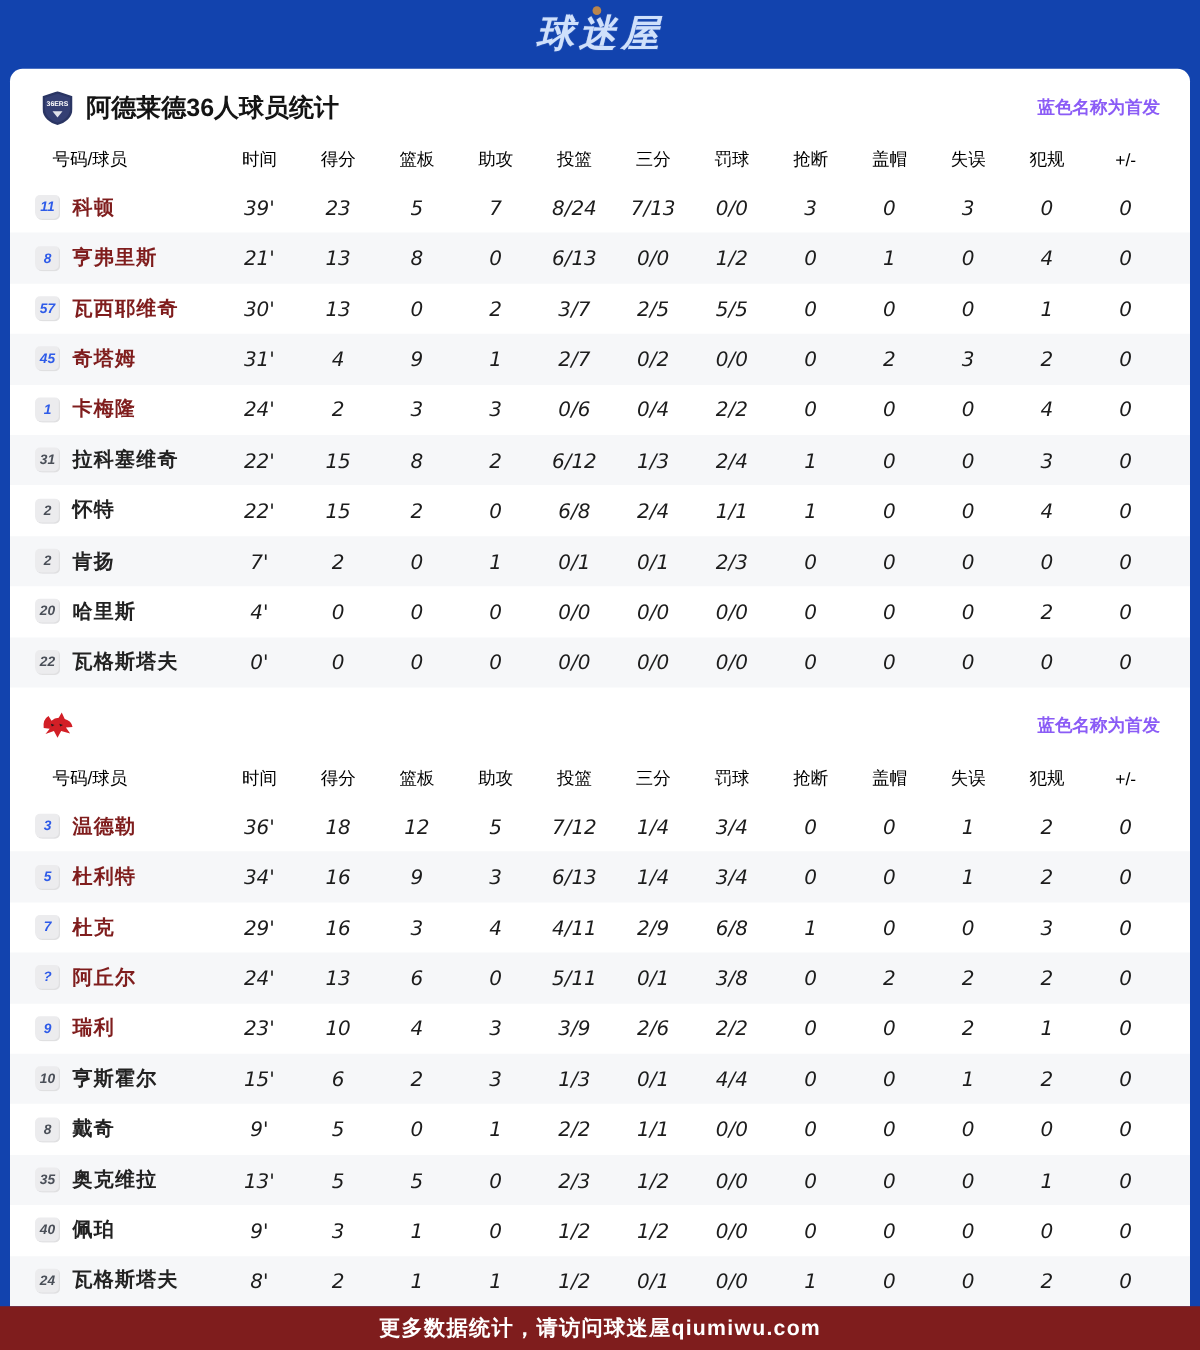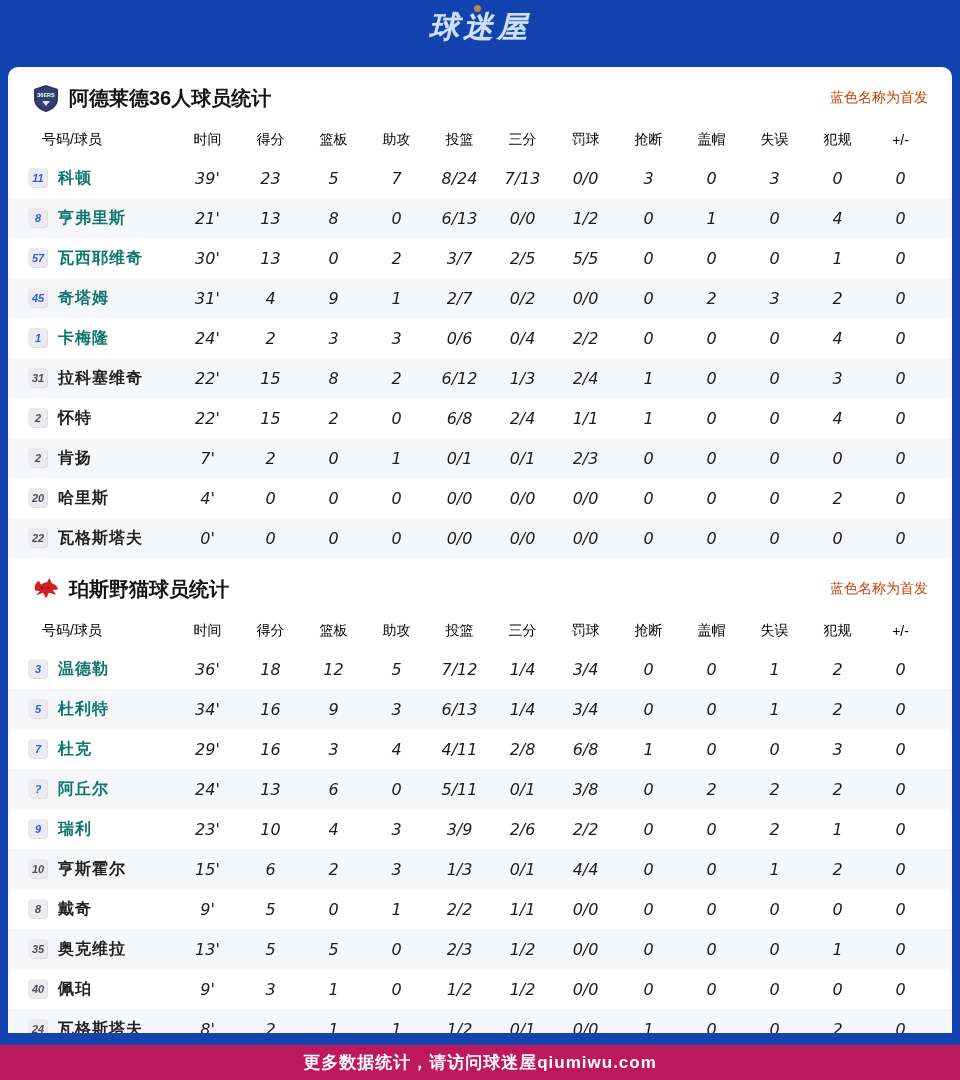--- a/index.html
+++ b/index.html
@@ -21,33 +21,33 @@
     letter-spacing:4px; position:relative;
     text-shadow:0 0 1px rgba(255,255,255,.4);
   }
   .brand-dot {
     position:absolute; left:44%; top:-2px;
     width:7px; height:7px; border-radius:50%;
     background:#b9854c; display:inline-block;
   }
   
   .card {
-    margin:12px 8px; background:#ffffff;
+    margin:0 8px; background:#ffffff;
     border-radius:10px 10px 0 0;
     flex:1 1 auto; overflow:hidden;
     display:flex; flex-direction:column;
   }
   .stat-section { flex:1 1 50%; display:flex; flex-direction:column; }
   .section-header {
     display:flex; align-items:center;
     padding:17px 24px 9px 24px;
   }
   .team-logo { width:28px; height:28px; display:flex; align-items:center; justify-content:center; margin-right:9px; }
   .title { font-size:20px; font-weight:bold; color:#141414; }
-  .note { margin-left:auto; font-size:14px; color:#c2410c; font-weight:normal; }
+  .note { margin-left:auto; font-size:14px; color:#8b5cf6; font-weight:bold; }
   
   .thead, .row {
     display:grid;
     grid-template-columns:148px repeat(12, 1fr);
     align-items:center;
     padding:0 20px;
   }
   .thead { height:37px; color:#000000; font-size:14px; }
   .thead .hcell { text-align:center; }
   .thead .hcell.first { text-align:left; padding-left:14px; }
@@ -63,24 +63,24 @@
   .badge {
     width:20px; height:20px; border-radius:4px 4px 4px 6px;
     background:#ececee; color:#4a4f58;
     font-size:11px; font-style:italic; font-weight:bold;
     display:inline-flex; align-items:center; justify-content:center;
     margin-right:10px; flex:0 0 20px;
     box-shadow:inset -1px -1px 0 rgba(0,0,0,.05);
   }
   .badge.starter { color:#2e5be8; }
   .pname { font-size:16px; font-weight:bold; color:#222; letter-spacing:1px; }
-  .pname.starter { color:#0f766e; }
+  .pname.starter { color:#7f1d1d; }
   
   .footer {
-    height:35px; flex:0 0 35px; background:#be185d;
+    height:35px; flex:0 0 35px; background:#7f1d1d;
     display:flex; align-items:center; justify-content:center;
   }
   .footer-text { color:#ffffff; font-size:17px; font-weight:bold; letter-spacing:1px; }
 </style>
 </head>
 <body>
 
 <div class="topbar">
   <div class="brand">
     <span class="brand-dot"></span>
@@ -304,21 +304,20 @@
 
   <section class="stat-section">
     <div class="section-header">
       <span class="team-logo">
         <svg viewBox="0 0 28 26" width="27" height="25">
           <path d="M2 14 Q1 7 6 4 L8.5 8 Q11 5.5 14.5 5.5 L17 1 L19.5 6.5 Q25 8 26 13 L20.5 13.5 L24 18.5 L16.5 16.5 L13.5 22 L10.5 16.5 L3.5 19 L7 14.5 Z" fill="#d21f26"></path>
           <path d="M8 10.5 L11 11.5 L8.8 12.6 Z" fill="#1a1a1a"></path>
           <path d="M15 10.5 L18 11.5 L15.8 12.6 Z" fill="#1a1a1a"></path>
         </svg>
       </span>
-      <h2 class="title">珀斯野猫球员统计</h2>
       <span class="note">蓝色名称为首发</span>
     </div>
     <div class="thead">
         <div class="hcell first">号码/球员</div>
         <div class="hcell">时间</div>
         <div class="hcell">得分</div>
         <div class="hcell">篮板</div>
         <div class="hcell">助攻</div>
         <div class="hcell">投篮</div>
         <div class="hcell">三分</div>
@@ -369,21 +368,21 @@
         <div class="row">
           <div class="cell player">
             <span class="badge starter">7</span>
             <span class="pname starter">杜克</span>
           </div>
           <div class="cell num">29'</div>
           <div class="cell num">16</div>
           <div class="cell num">3</div>
           <div class="cell num">4</div>
           <div class="cell num">4/11</div>
-          <div class="cell num">2/8</div>
+          <div class="cell num">2/9</div>
           <div class="cell num">6/8</div>
           <div class="cell num">1</div>
           <div class="cell num">0</div>
           <div class="cell num">0</div>
           <div class="cell num">3</div>
           <div class="cell num">0</div>
         </div>
         <div class="row alt">
           <div class="cell player">
             <span class="badge starter">?</span>

